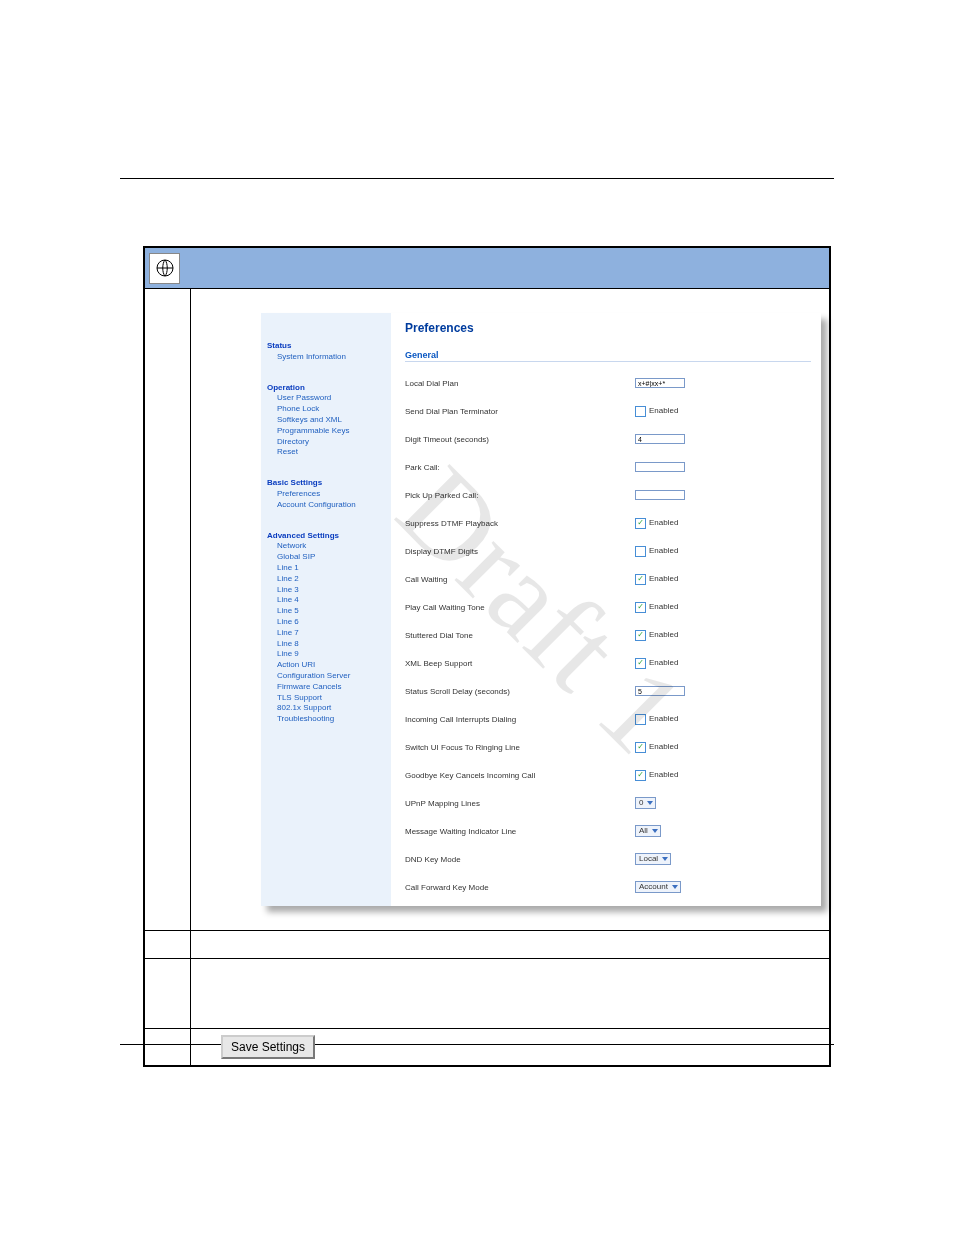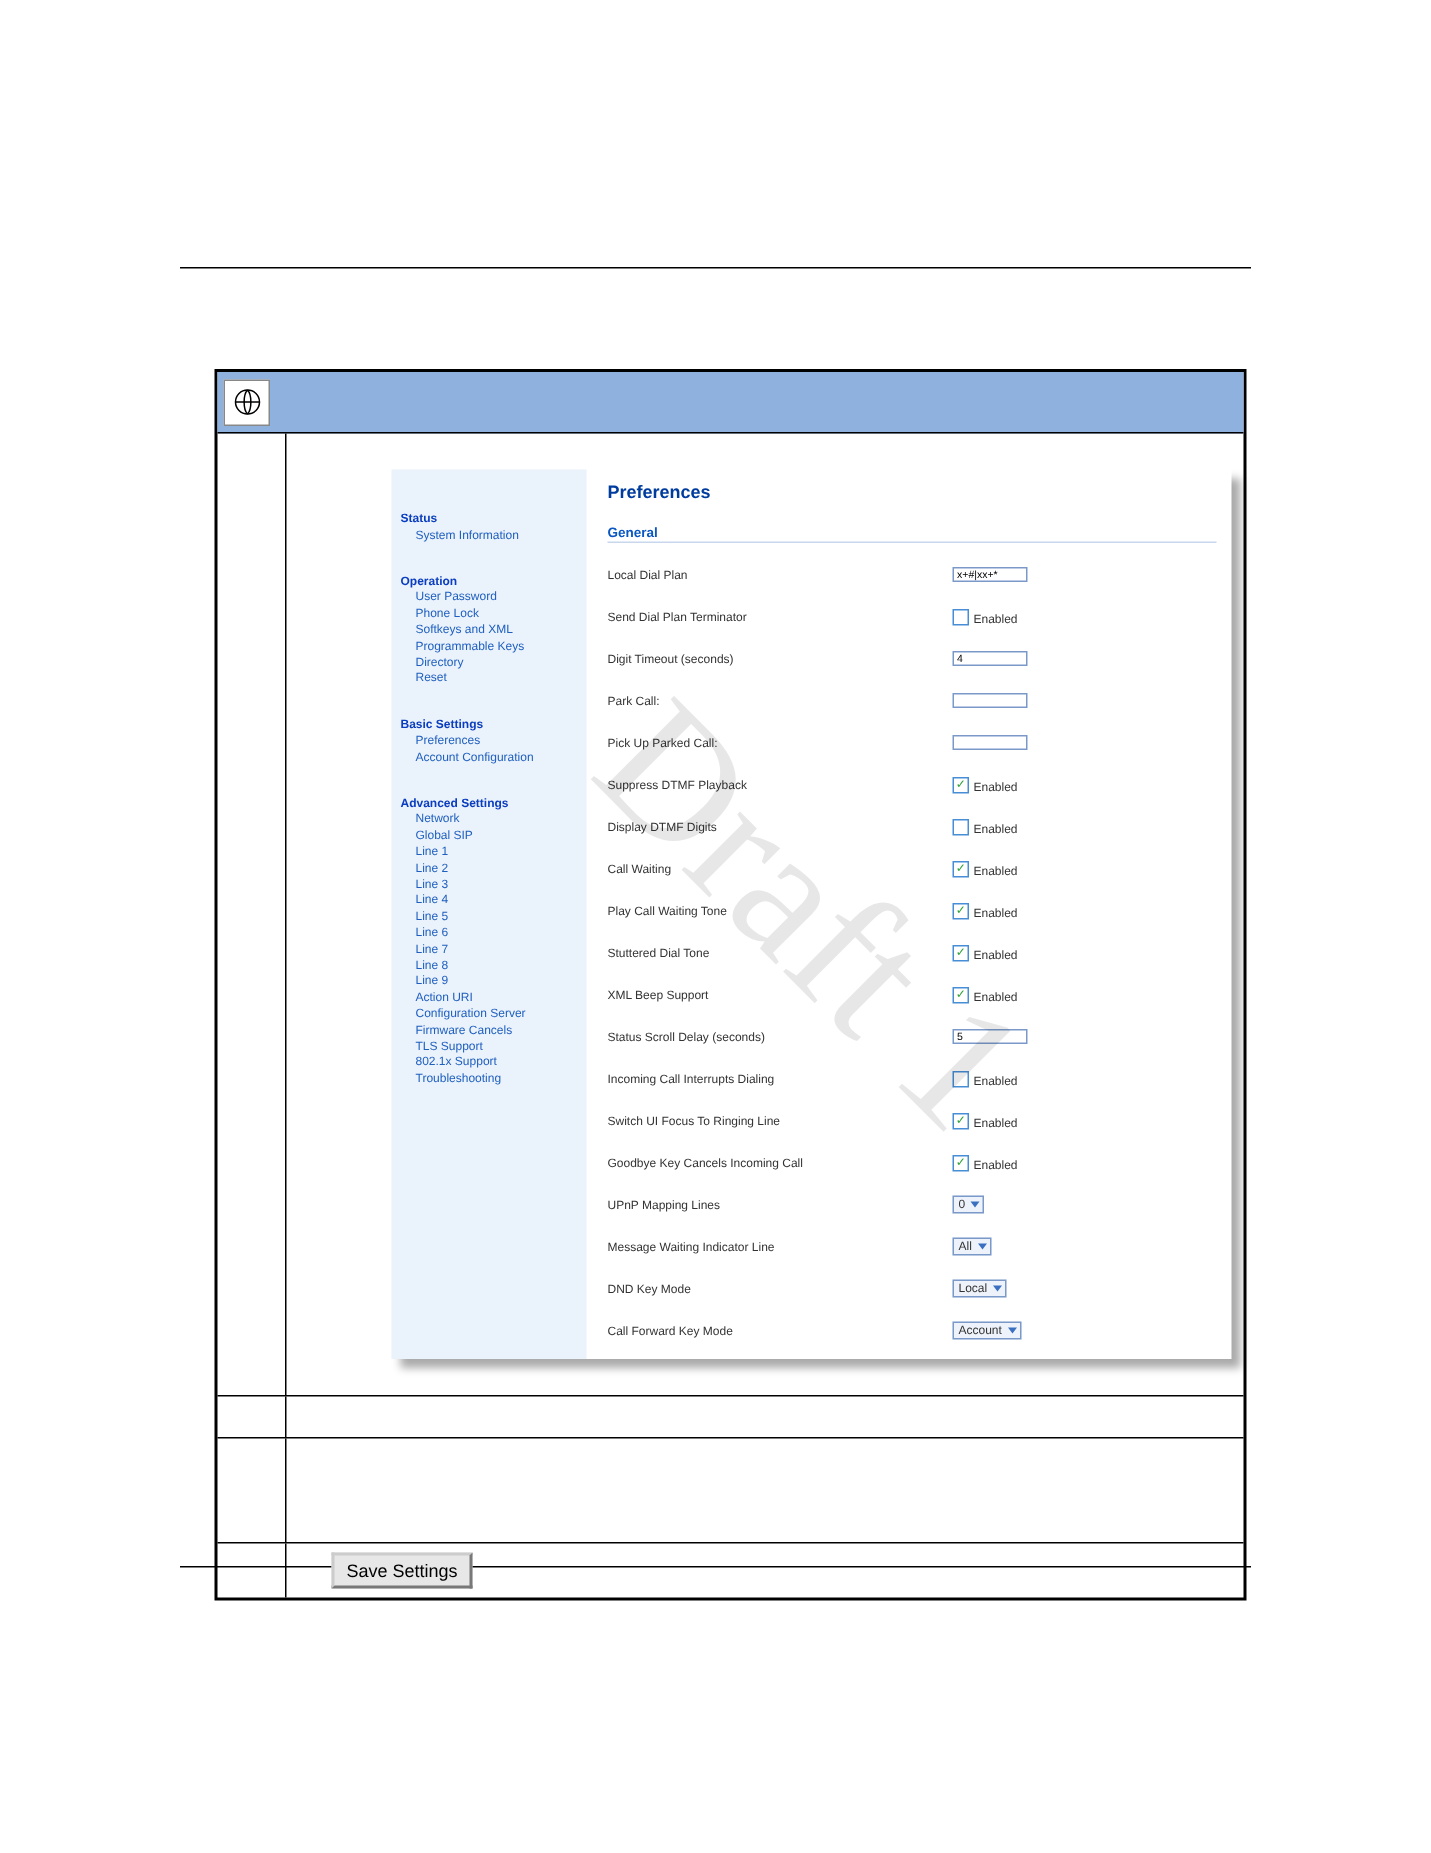--- a/index.html
+++ b/index.html
@@ -138,21 +138,21 @@
     color: #333;
     margin-top: 14px;
   }
   .field-label {
     width: 230px;
     white-space: nowrap;
   }
   .field-ctrl {
     width: 90px;
     display: flex;
-    align-items: flex-end;
+    align-items: flex-start;
     gap: 3px;
   }
   .tbox {
     width: 50px;
     height: 10px;
     border: 1px solid #7a99c9;
     background: #fff;
     font-size: 7px;
     padding: 0 2px;
     box-sizing: border-box;

